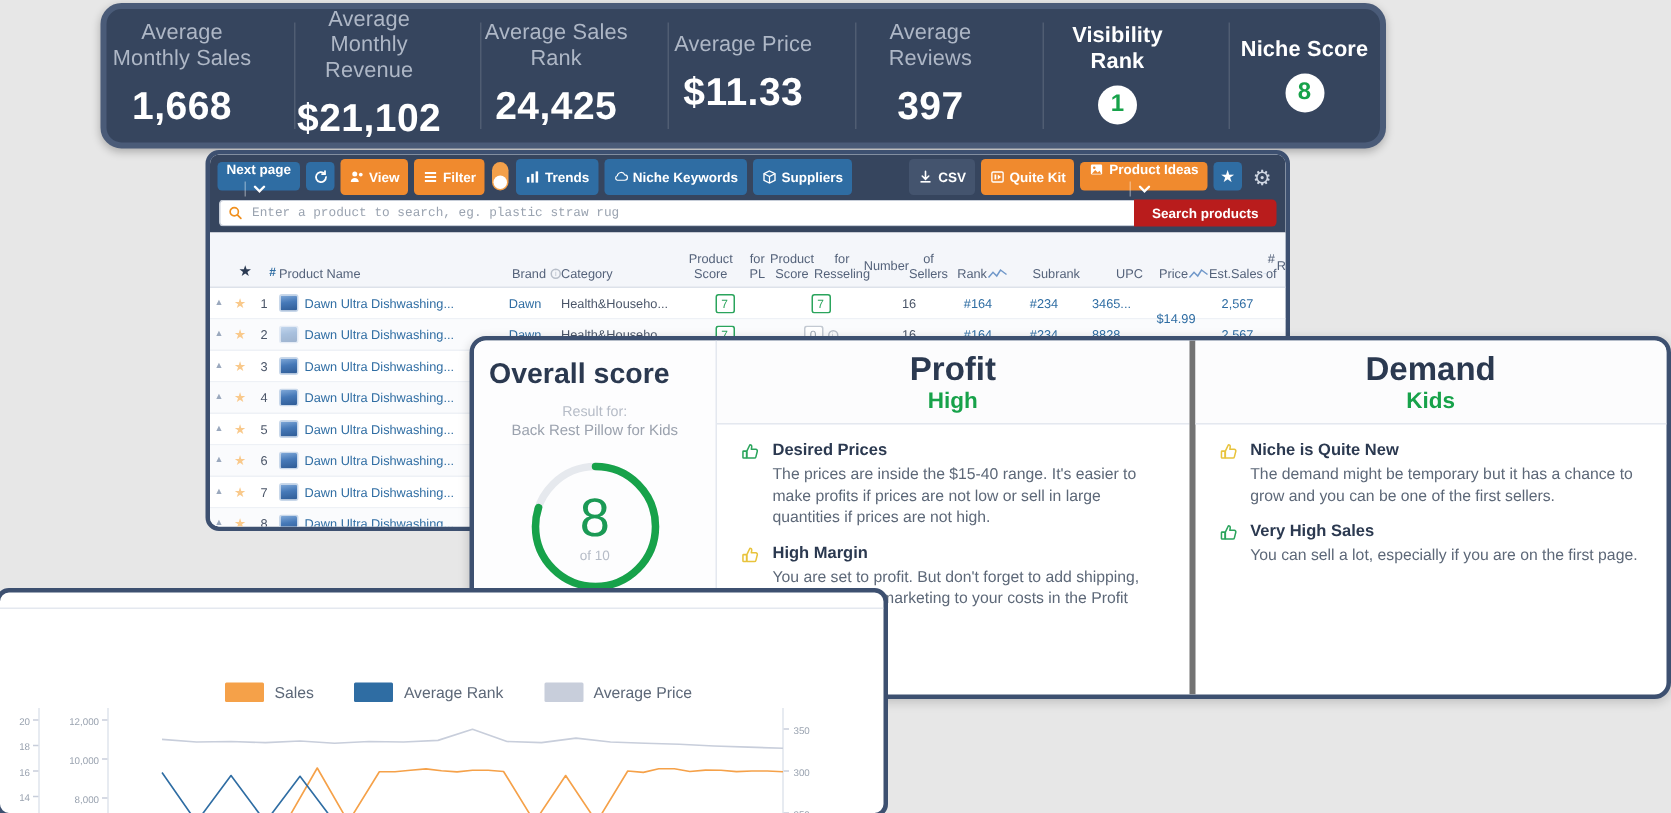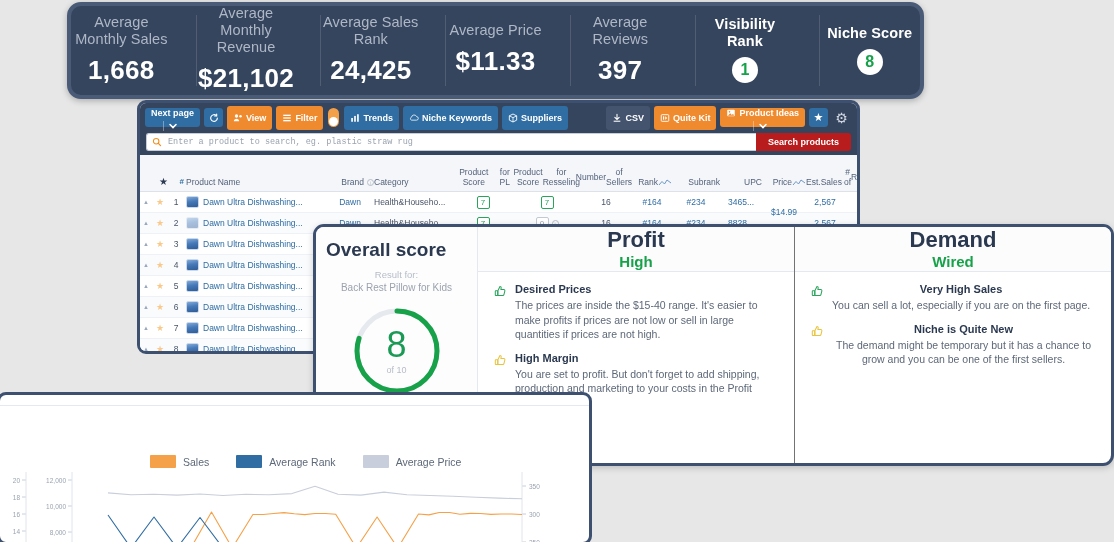--- a/index.html
+++ b/index.html
@@ -194,23 +194,23 @@
   .donut-wrap{ margin-top:10px; position:relative; width:96px; height:96px; }
   .donut-num{
     position:absolute; inset:0; display:flex; flex-direction:column;
     align-items:center; justify-content:center;
   }
   .donut-num b{ font-size:36px; color:#1b9a55; font-weight:400; line-height:34px; }
   .donut-num span{ font-size:9px; color:#b6bcc7; margin-top:3px; }
   .verdict{ margin-top:12px; font-size:12.5px; font-weight:700; color:#17a24a; }
 
   .metric-col{ flex:1 1 0; display:flex; flex-direction:column; }
-  .metric-col + .metric-col{ border-left:1px solid #737373;text-align:center; }
+  .metric-col + .metric-col{ border-left:4px solid #737373; }
   .metric-head{
-    height:45px; border-bottom:1px solid #e4e8ef; background:#fcfcfd;
+    height:56px; border-bottom:1px solid #e4e8ef; background:#fcfcfd;
     display:flex; flex-direction:column; align-items:center; justify-content:center;
   }
   .metric-head h2{ margin:0; font-size:22px; font-weight:700; color:#2b3950; line-height:24px; }
   .metric-head .sub{ font-size:15px; font-weight:700; color:#17a24a; margin-top:1px; }
   .metric-body{ padding:11px 16px 8px; }
   .fact{ display:flex; gap:8px; margin-bottom:10px; }
   .fact:last-child{ margin-bottom:0; }
   .fact .thumbico{ flex:0 0 13px; margin-top:1px; }
   .fact h3{ margin:0 0 3px; font-size:11px; font-weight:700; color:#2b3950; }
   .fact p{ margin:0; font-size:10.5px; line-height:14.5px; color:#5d6878; }
@@ -689,45 +689,45 @@
           <h3>High Margin</h3>
           <p>You are set to profit. But don't forget to add shipping, production and marketing to your costs in the Profit Calculator</p>
         </div>
       </div>
     </div>
   </div>
 
   <div class="metric-col">
     <div class="metric-head">
       <h2>Demand</h2>
-      <div class="sub">Wired</div>
+      <div class="sub">Kids</div>
     </div>
     <div class="metric-body">
+      <div class="fact">
+        <span class="thumbico">
+          <svg width="13" height="13" viewBox="0 0 14 14">
+              <path d="M4.2 6.2 6.4 1.6c.9 0 1.4.6 1.3 1.5l-.3 1.8h3.2c.8 0 1.3.7 1.1 1.4l-1 4c-.1.6-.6.9-1.2.9H4.2z" stroke="#e8c33c" stroke-width="1.1" fill="none" stroke-linejoin="round"></path>
+              <rect x="1.4" y="6.2" width="2.6" height="5" rx=".5" stroke="#e8c33c" stroke-width="1.1" fill="none"></rect>
+            </svg>
+        </span>
+        <div>
+          <h3>Niche is Quite New</h3>
+          <p>The demand might be temporary but it has a chance to grow and you can be one of the first sellers.</p>
+        </div>
+      </div>
       <div class="fact">
         <span class="thumbico">
           <svg width="13" height="13" viewBox="0 0 14 14">
               <path d="M4.2 6.2 6.4 1.6c.9 0 1.4.6 1.3 1.5l-.3 1.8h3.2c.8 0 1.3.7 1.1 1.4l-1 4c-.1.6-.6.9-1.2.9H4.2z" stroke="#2aa45c" stroke-width="1.1" fill="none" stroke-linejoin="round"></path>
               <rect x="1.4" y="6.2" width="2.6" height="5" rx=".5" stroke="#2aa45c" stroke-width="1.1" fill="none"></rect>
             </svg>
         </span>
         <div>
           <h3>Very High Sales</h3>
           <p>You can sell a lot, especially if you are on the first page.</p>
-        </div>
-      </div>
-      <div class="fact">
-        <span class="thumbico">
-          <svg width="13" height="13" viewBox="0 0 14 14">
-              <path d="M4.2 6.2 6.4 1.6c.9 0 1.4.6 1.3 1.5l-.3 1.8h3.2c.8 0 1.3.7 1.1 1.4l-1 4c-.1.6-.6.9-1.2.9H4.2z" stroke="#e8c33c" stroke-width="1.1" fill="none" stroke-linejoin="round"></path>
-              <rect x="1.4" y="6.2" width="2.6" height="5" rx=".5" stroke="#e8c33c" stroke-width="1.1" fill="none"></rect>
-            </svg>
-        </span>
-        <div>
-          <h3>Niche is Quite New</h3>
-          <p>The demand might be temporary but it has a chance to grow and you can be one of the first sellers.</p>
         </div>
       </div>
     </div>
   </div>
 </div>
 
 <div class="history">
   <div class="hist-sep"></div>
 
   <div class="legend">

